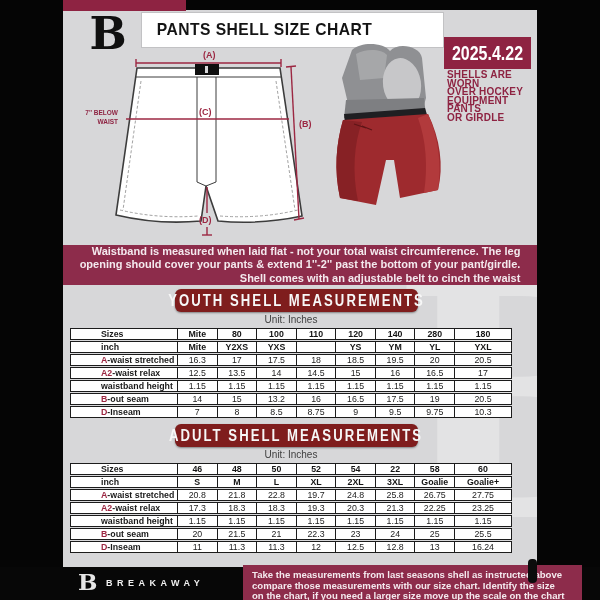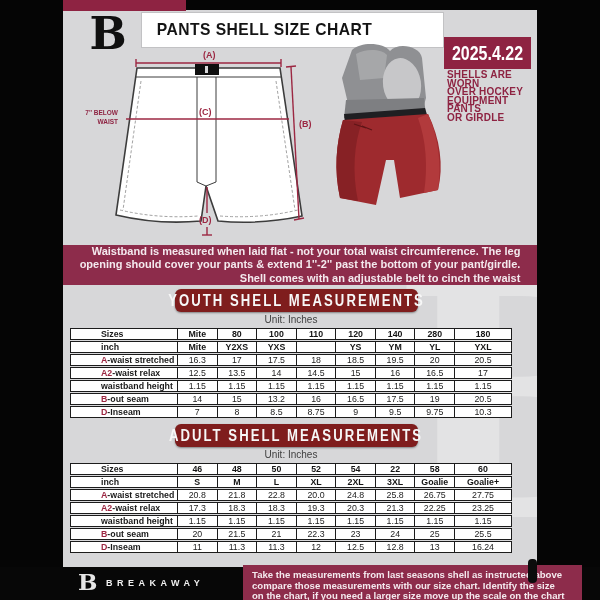--- a/index.html
+++ b/index.html
@@ -285,21 +285,21 @@
         <div class="tcell">Goalie+</div>
       </div>
       <div class="trow">
         <div class="tlabel">
           <span class="prefix">A</span>
           <span>-waist stretched</span>
         </div>
         <div class="tcell">20.8</div>
         <div class="tcell">21.8</div>
         <div class="tcell">22.8</div>
-        <div class="tcell">20.0</div>
+        <div class="tcell">19.7</div>
         <div class="tcell">24.8</div>
         <div class="tcell">25.8</div>
         <div class="tcell">26.75</div>
         <div class="tcell">27.75</div>
       </div>
       <div class="trow">
         <div class="tlabel">
           <span class="prefix">A2</span>
           <span>-waist relax</span>
         </div>

